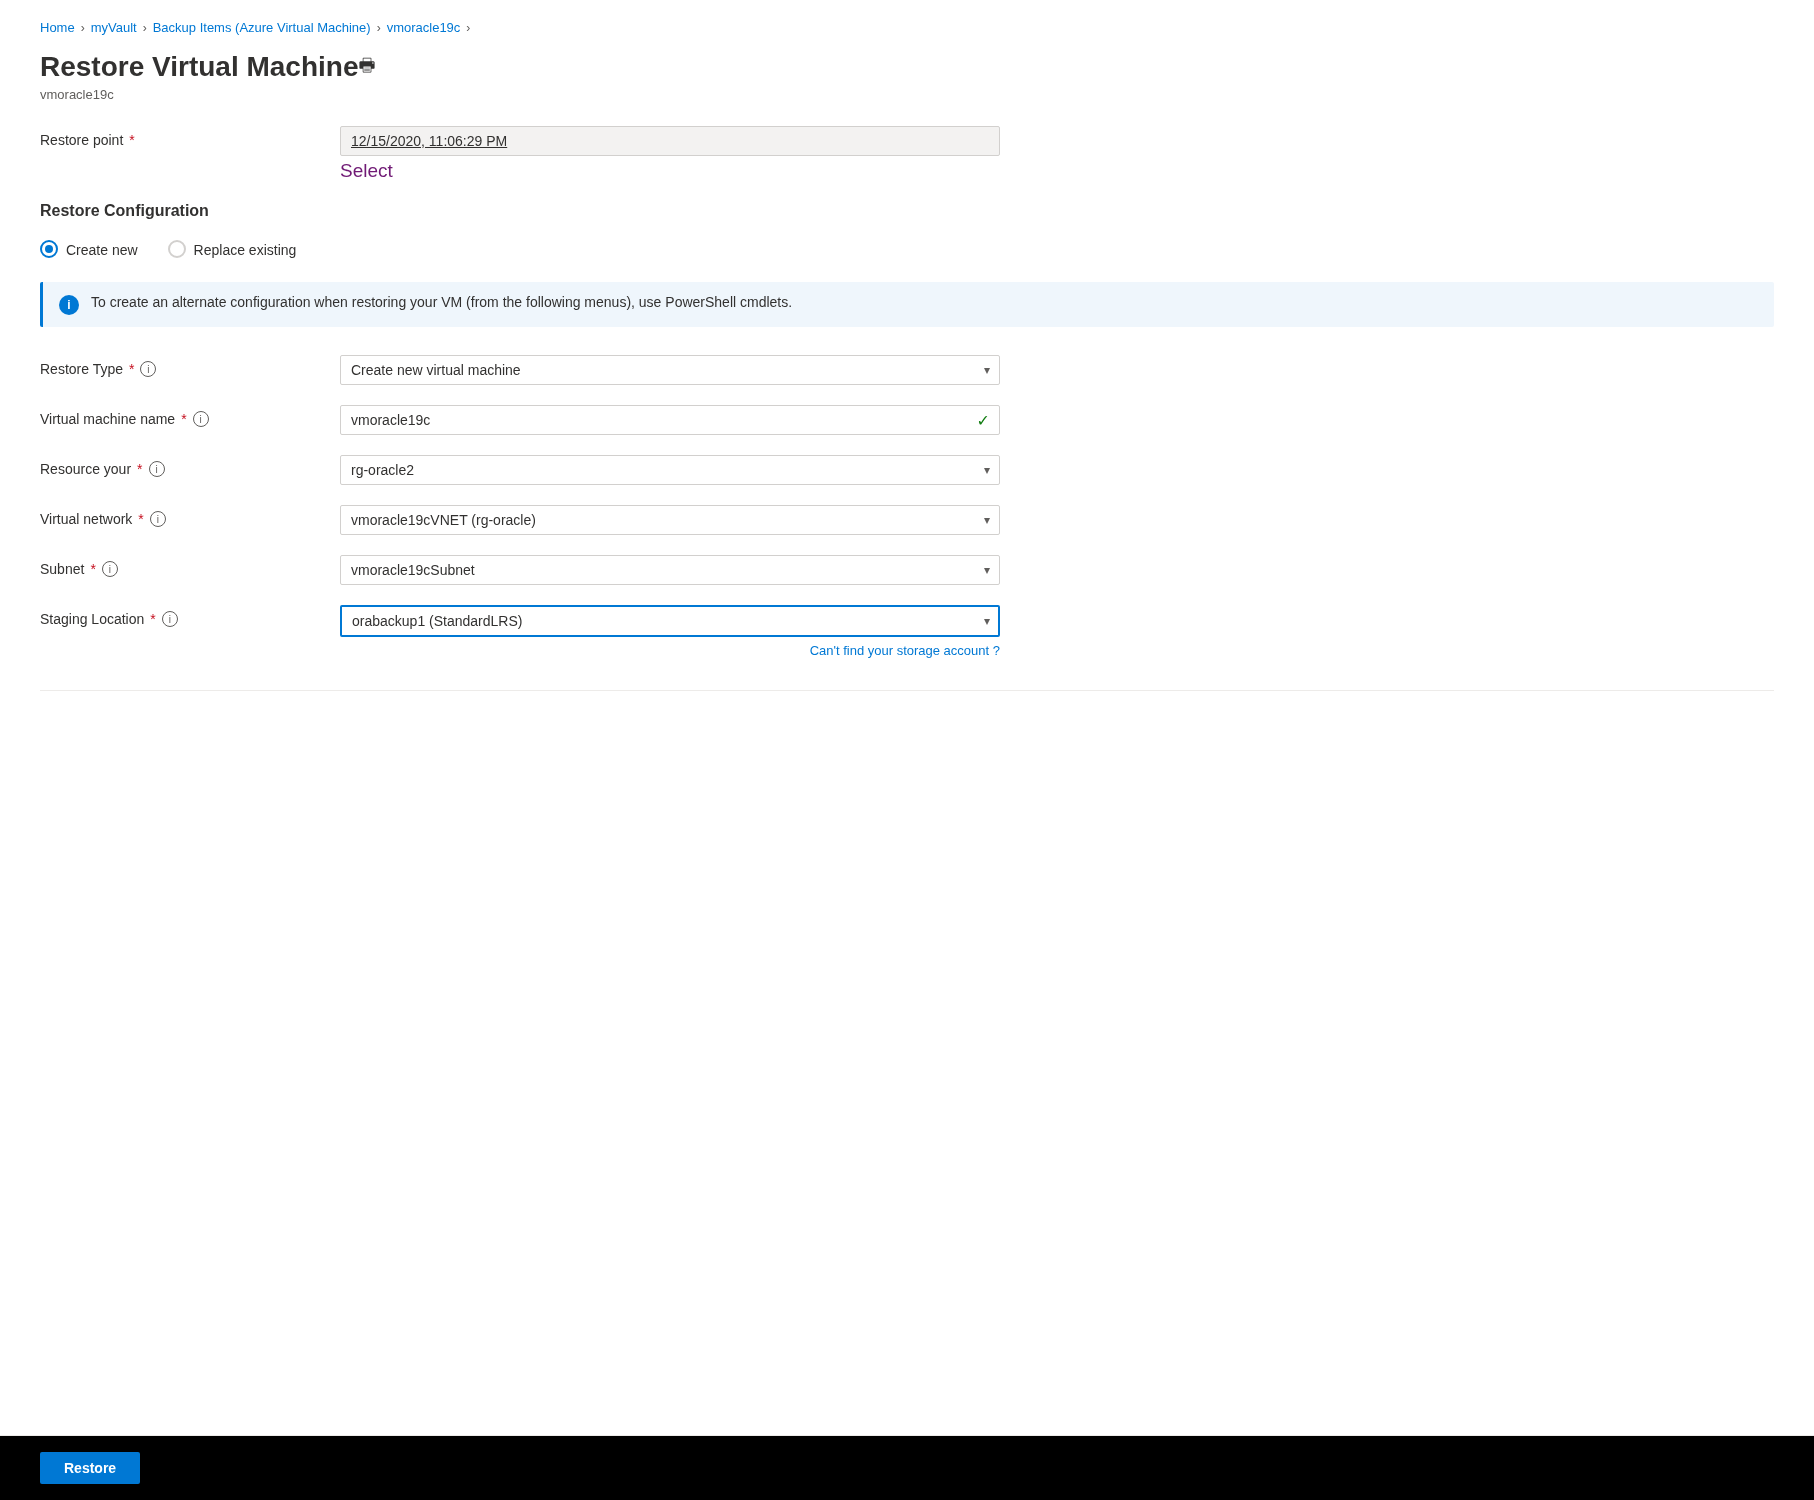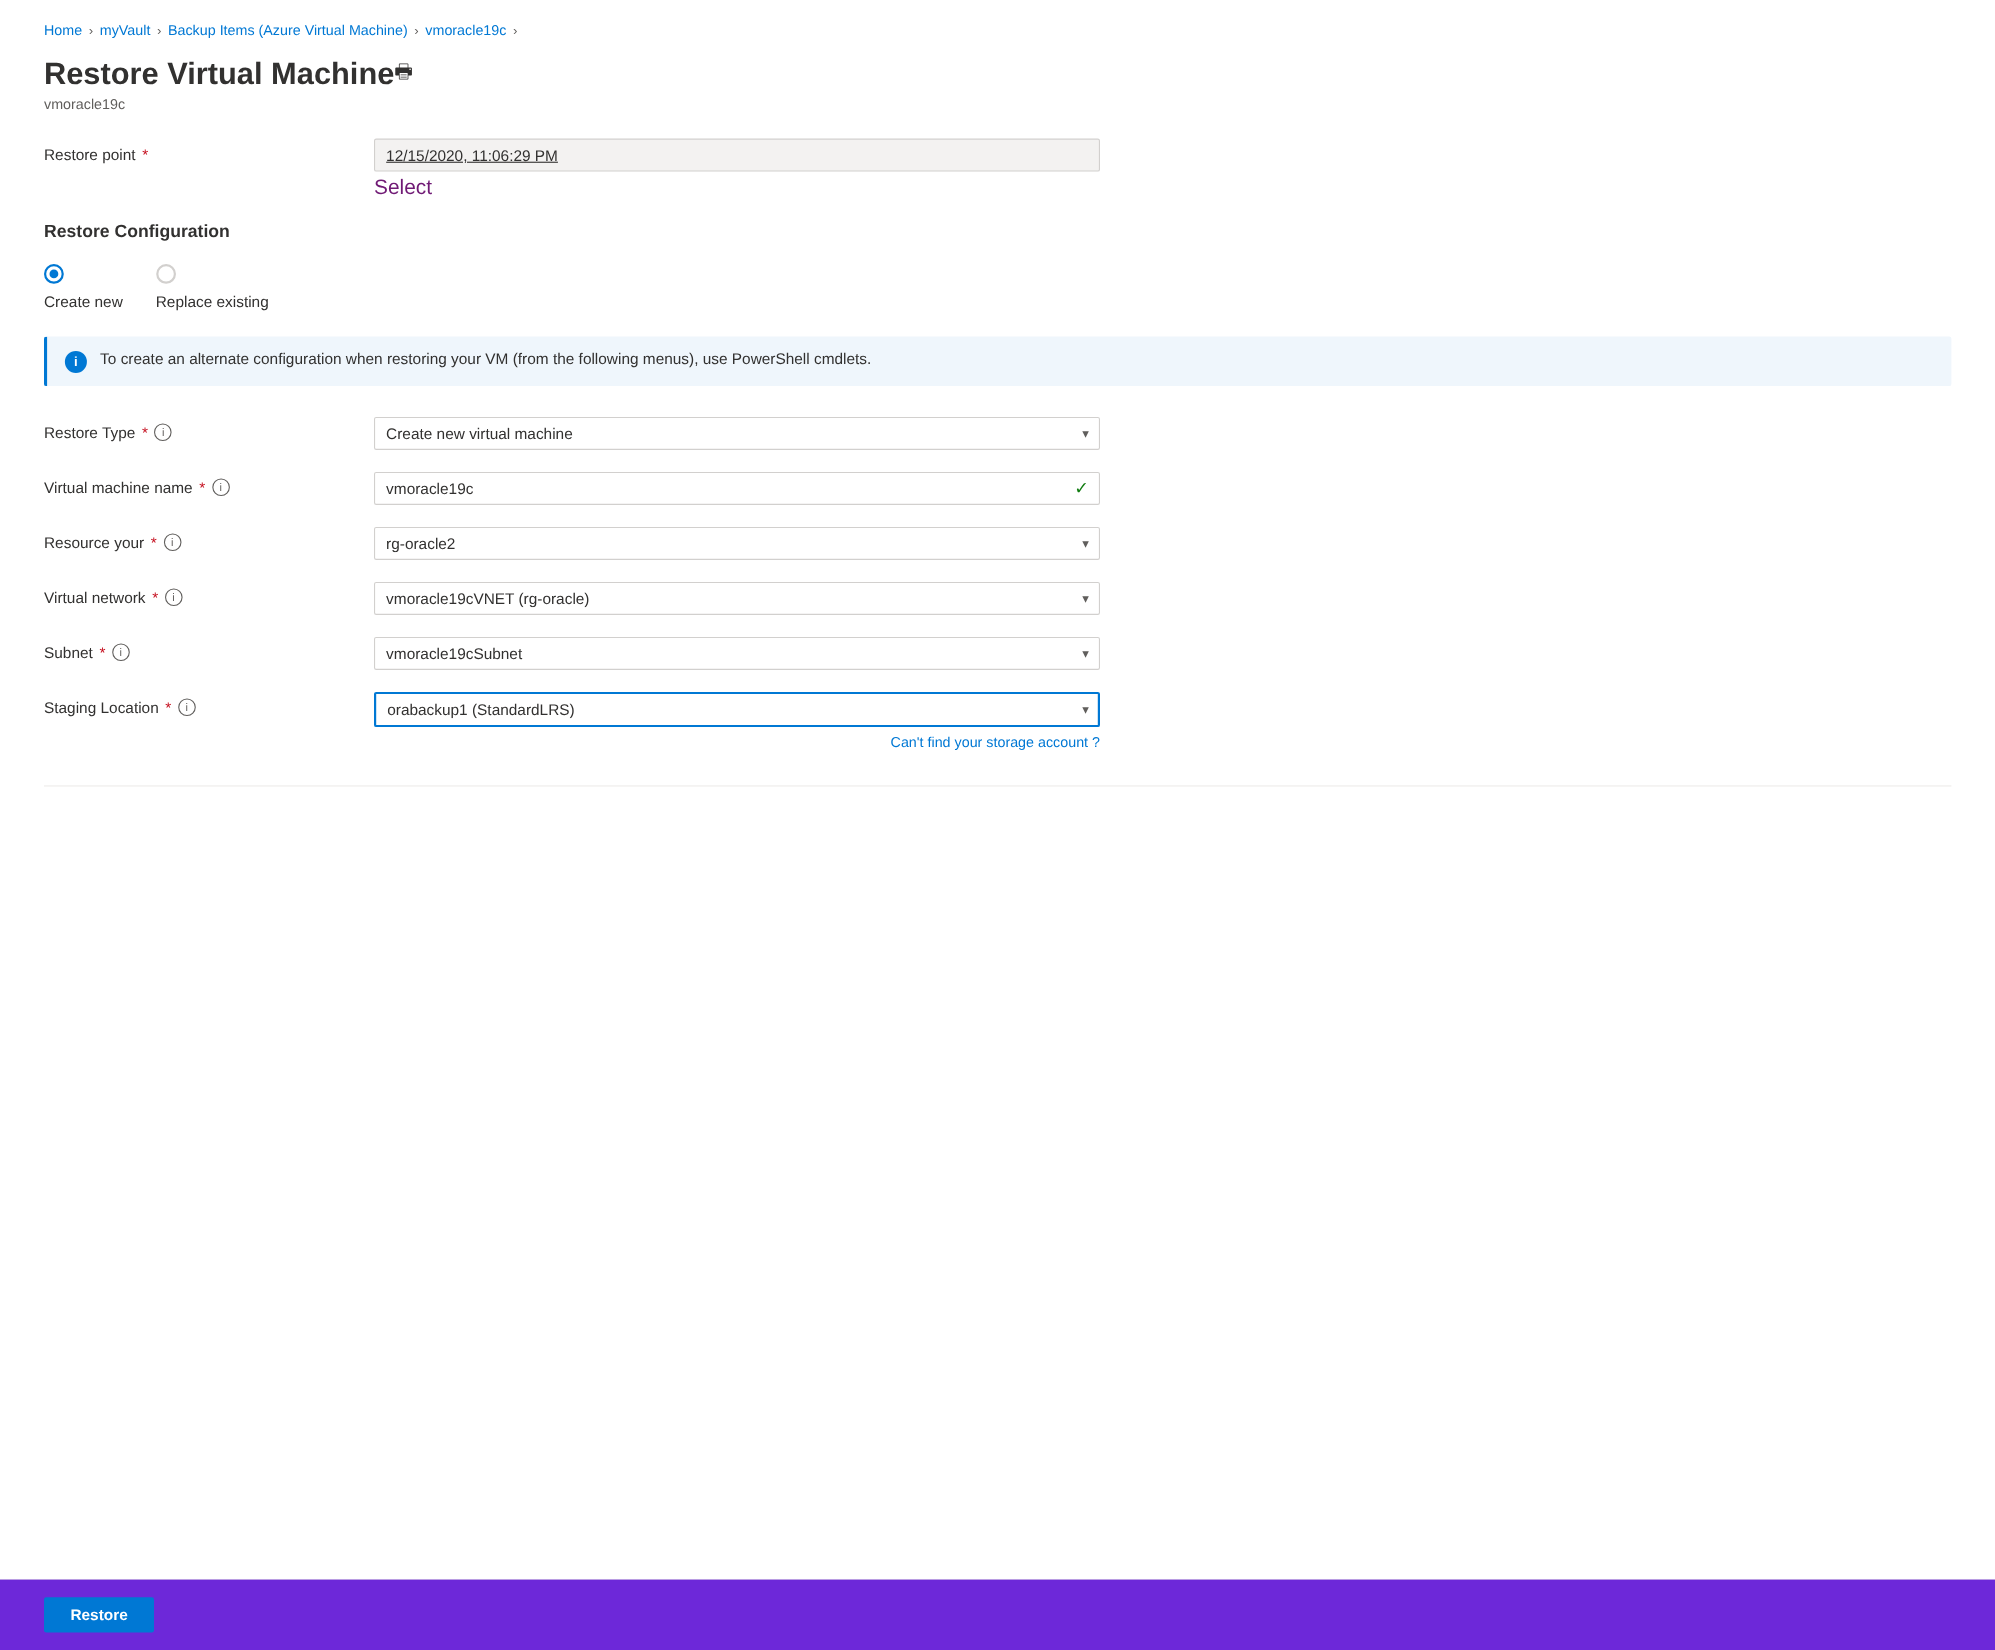--- a/index.html
+++ b/index.html
@@ -117,24 +117,23 @@
       margin-top: 8px;
     }
     .radio-group {
       display: flex;
       align-items: center;
       gap: 30px;
       margin-bottom: 24px;
     }
     .radio-option {
       display: flex;
-      align-items: flex-start;
+      align-items: flex-end;
       gap: 8px;
       cursor: pointer;
-      flex-direction: column;
     }
     .radio-circle {
       width: 18px;
       height: 18px;
       border-radius: 50%;
       border: 2px solid #d2d0ce;
       display: flex;
       align-items: center;
       justify-content: center;
       cursor: pointer;
@@ -245,21 +244,21 @@
     .divider {
       border: none;
       border-top: 1px solid #edebe9;
       margin: 32px 0 20px 0;
     }
     .footer-bar {
       position: fixed;
       bottom: 0;
       left: 0;
       right: 0;
-      background: #6d28d9;
+      background: #000000;
       border-top: 1px solid #edebe9;
       padding: 16px 40px;
       display: flex;
       align-items: center;
     }
     .restore-button {
       background: #0078d4;
       color: #fff;
       border: none;
       padding: 8px 24px;

